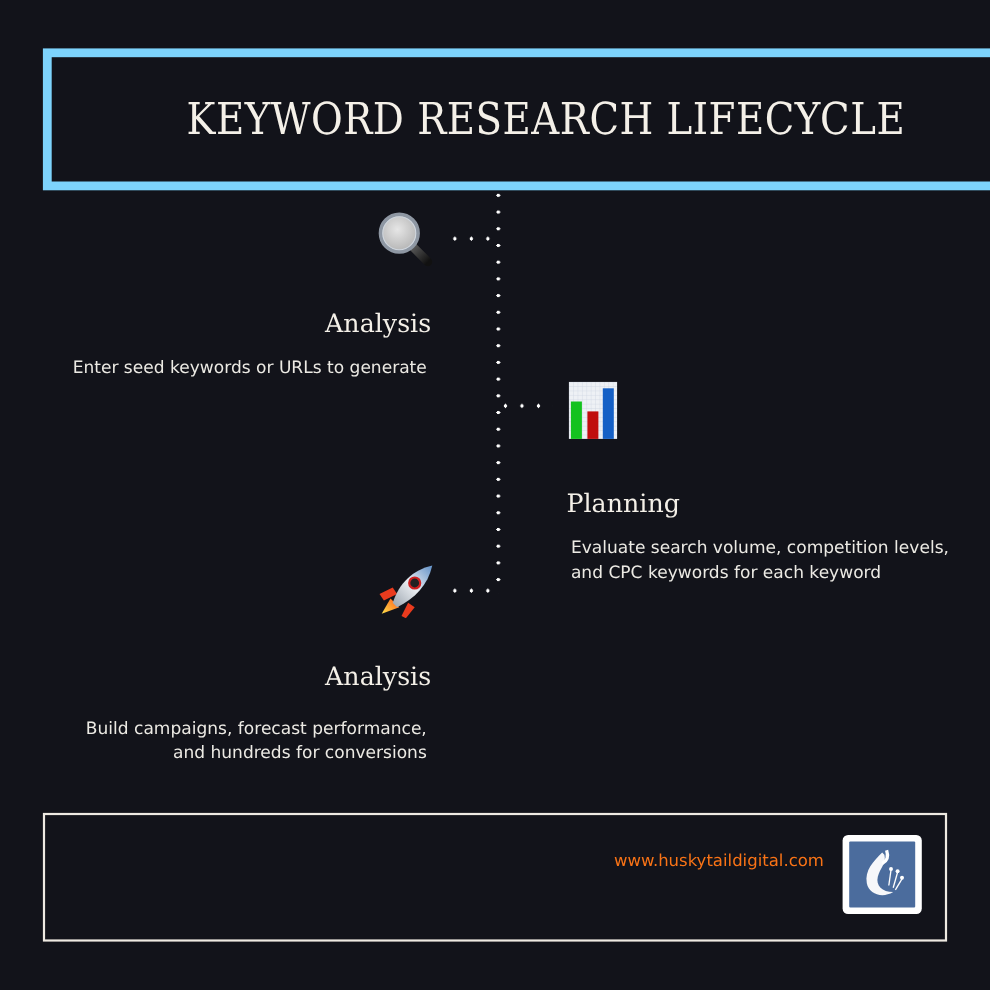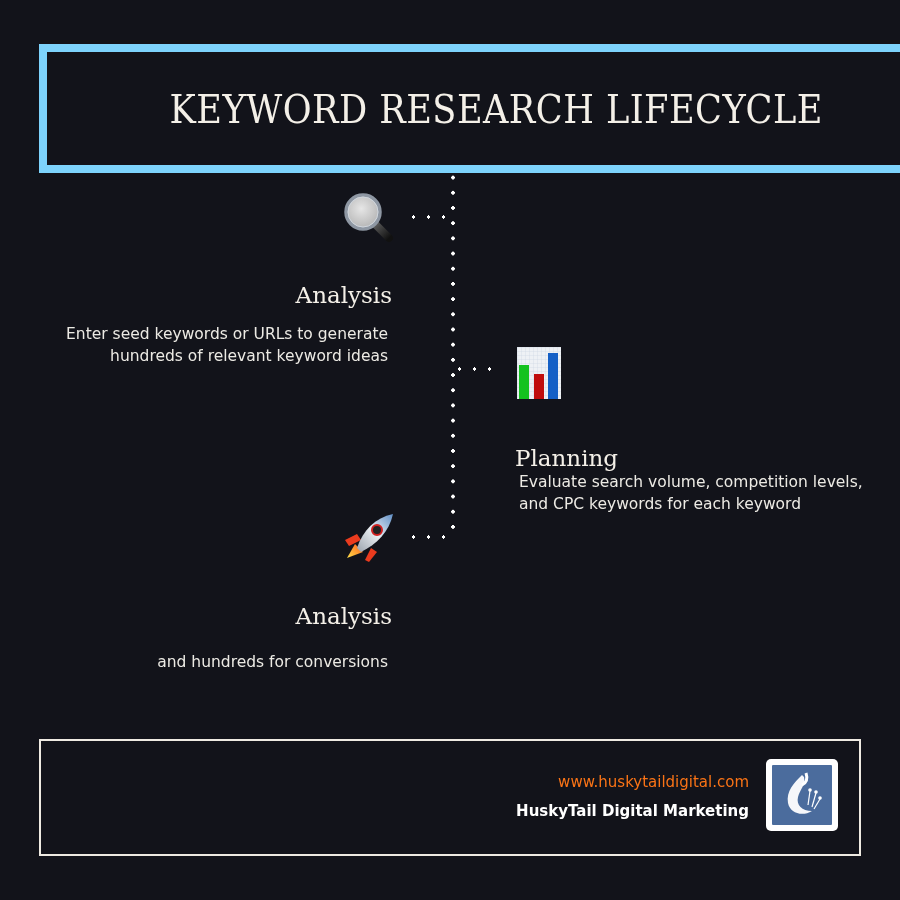--- a/index.html
+++ b/index.html
@@ -79,40 +79,39 @@
       </linearGradient>
     </defs>
     <line x1="34" y1="34" x2="47" y2="47" stroke="url(#handle)" stroke-width="8" stroke-linecap="round"></line>
     <circle cx="21" cy="21" r="17" fill="url(#lens)" stroke="#8e97a3" stroke-width="3.5"></circle>
     <circle cx="21" cy="21" r="15" fill="none" stroke="#cfd6de" stroke-width="1"></circle>
   </svg>
 </div>
 <div class="step-title right" style="right:508px; top:282px;">Analysis</div>
 <div class="step-desc right" style="right:508px; top:319px;">
   <div>Enter seed keywords or URLs to generate</div>
-  <div>hundreds of relevant keyword ideas</div>
 </div>
 
 <div class="hline" style="left:452px; top:367px; width:50px;"></div>
 <div class="icon" style="left:517px; top:347px;">
   <svg width="46" height="52" viewBox="0 0 46 52">
     <defs>
       <pattern id="grid" width="4" height="4" patternUnits="userSpaceOnUse">
         <rect width="4" height="4" fill="#eef1f5"></rect>
         <path d="M4 0 L0 0 0 4" fill="none" stroke="#c9d3e0" stroke-width="0.6"></path>
       </pattern>
     </defs>
     <rect x="0" y="0" width="44" height="52" fill="url(#grid)"></rect>
     <rect x="2" y="18" width="10" height="34" fill="#14c21f"></rect>
     <rect x="17" y="27" width="10" height="25" fill="#c00d0d"></rect>
     <rect x="31" y="6" width="10" height="46" fill="#1560c6"></rect>
   </svg>
 </div>
 <div class="step-title" style="left:515px; top:445px;">Planning</div>
-<div class="step-desc" style="left:515px; top:467px;">
+<div class="step-desc" style="left:515px; top:483px;">
   <div>Evaluate search volume, competition levels,</div>
   <div>and CPC keywords for each keyword</div>
 </div>
 
 <div class="hline" style="left:406px; top:535px; width:48px;"></div>
 <div class="icon" style="left:343px; top:510px;">
   <svg width="54" height="52" viewBox="0 0 54 52">
     <defs>
       <linearGradient id="body" x1="0" y1="1" x2="1" y2="0">
         <stop offset="0%" stop-color="#9aa3ad"></stop>
@@ -126,26 +125,26 @@
     </defs>
     <path d="M4 48 L12 34 L20 42 Z" fill="url(#flame)"></path>
     <path d="M2 30 L14 24 L18 30 L6 36 Z" fill="#ea3b1e"></path>
     <path d="M22 50 L28 38 L34 42 L26 52 Z" fill="#ea3b1e"></path>
     <path d="M14 38 C20 20 32 8 50 4 C46 22 34 34 18 42 Z" fill="url(#body)"></path>
     <circle cx="34" cy="20" r="5" fill="#222" stroke="#d02020" stroke-width="2"></circle>
   </svg>
 </div>
 <div class="step-title right" style="right:508px; top:603px;">Analysis</div>
 <div class="step-desc right" style="right:508px; top:647px;">
+  <div>Build campaigns, forecast performance,</div>
   <div>and hundreds for conversions</div>
 </div>
 
 <div class="footer-box">
   <div class="footer-url">www.huskytaildigital.com</div>
-  <div class="footer-company">HuskyTail Digital Marketing</div>
   <div class="logo">
     <div class="logo-inner">
       <svg width="60" height="60" viewBox="0 0 60 60">
         <path d="M30 10 C22 18 14 26 16 38 C18 48 30 52 40 46 C30 46 24 40 26 32 C28 24 34 20 32 12 Z" fill="#ffffff" opacity="0.95"></path>
         <path d="M34 8 C36 14 34 18 30 20" fill="none" stroke="#ffffff" stroke-width="3"></path>
         <g stroke="#ffffff" stroke-width="1.2" fill="none">
           <path d="M36 40 L38 26"></path>
           <path d="M40 42 L44 28"></path>
           <path d="M42 44 L48 34"></path>
         </g>

